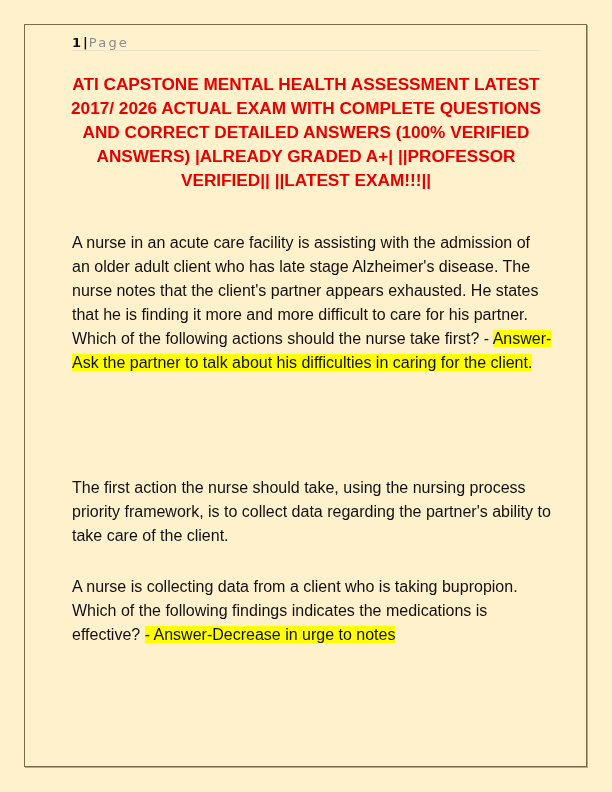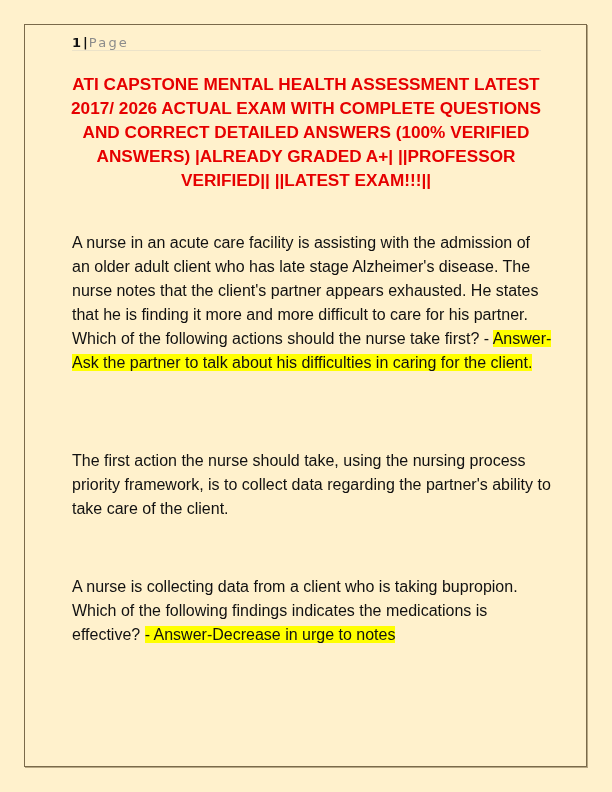--- a/index.html
+++ b/index.html
@@ -65,21 +65,21 @@
       width: 480px;
       margin: 0;
       font-size: 16px;
       line-height: 24px;
       color: #111;
     }
     .hl {
       background: #ffff00;
     }
     #p1 { top: 231px; }
-    #p2 { top: 449px; }
+    #p2 { top: 476px; }
     #p3 { top: 575px; }
   </style>
 </head>
 <body>
 
 <div class="page-frame"></div>
 
 <div class="page-header">
   <span class="num">1</span><span class="sep">|</span><span class="word">Page</span>
 </div>

